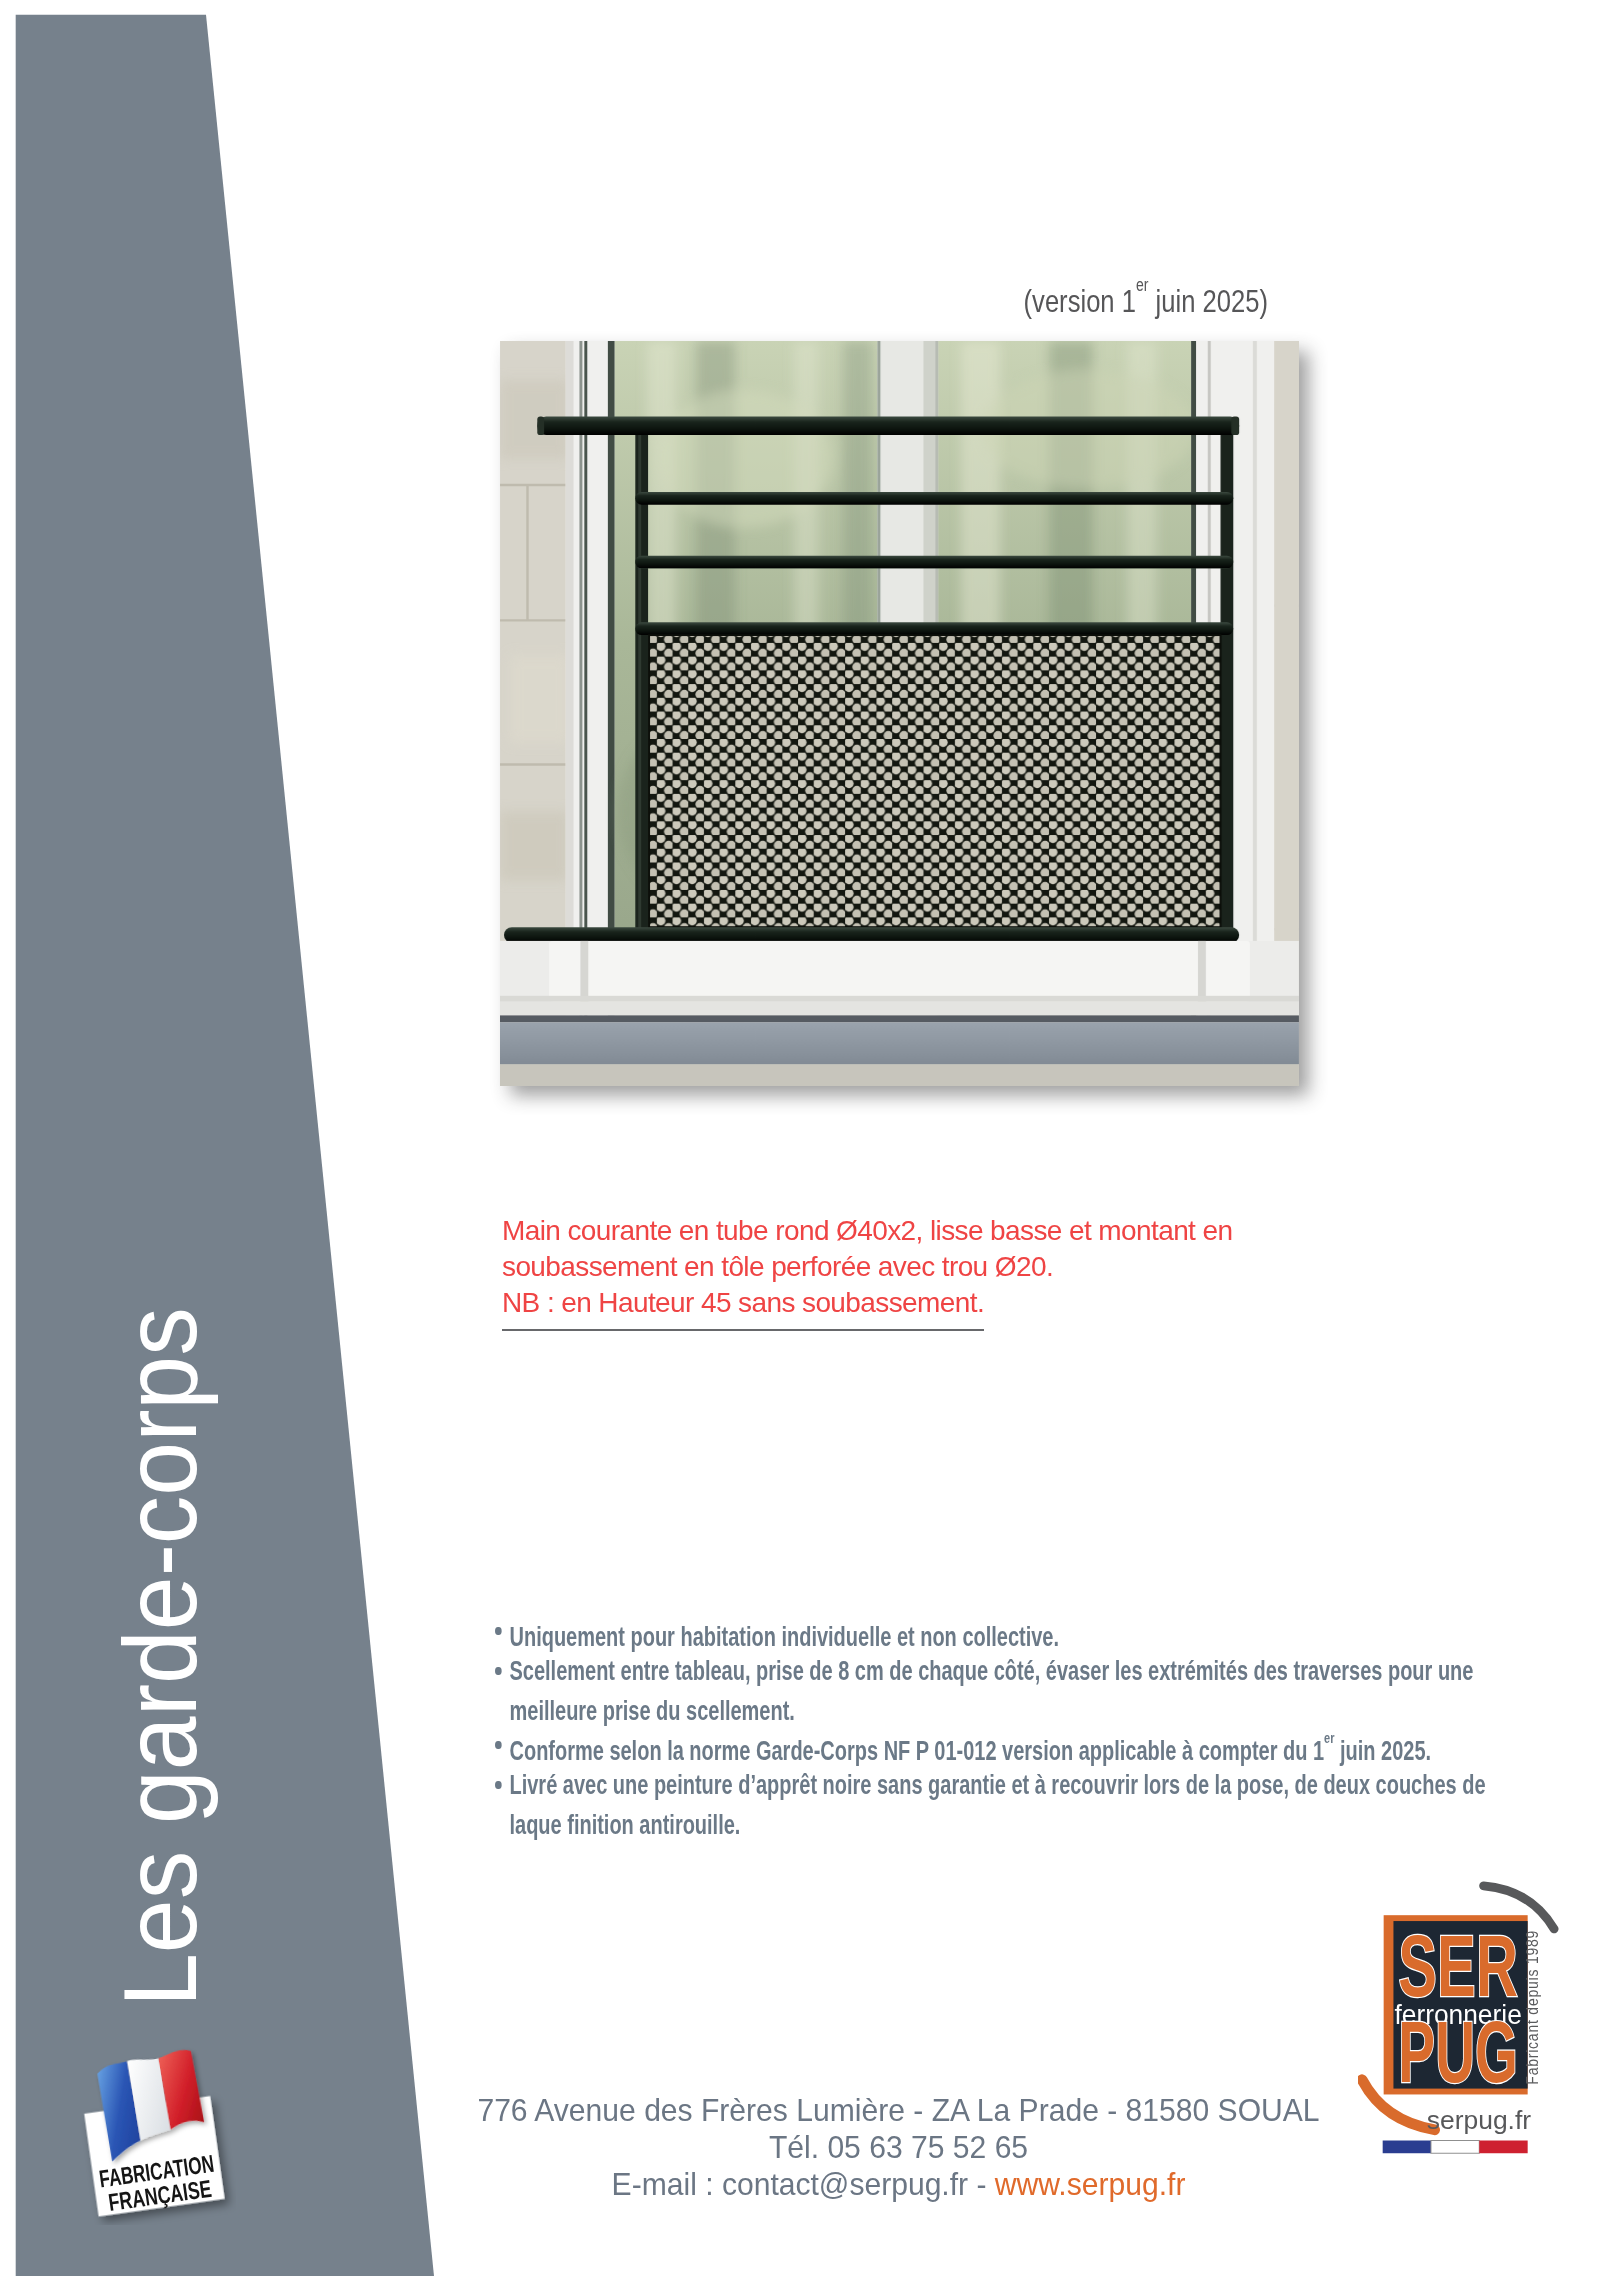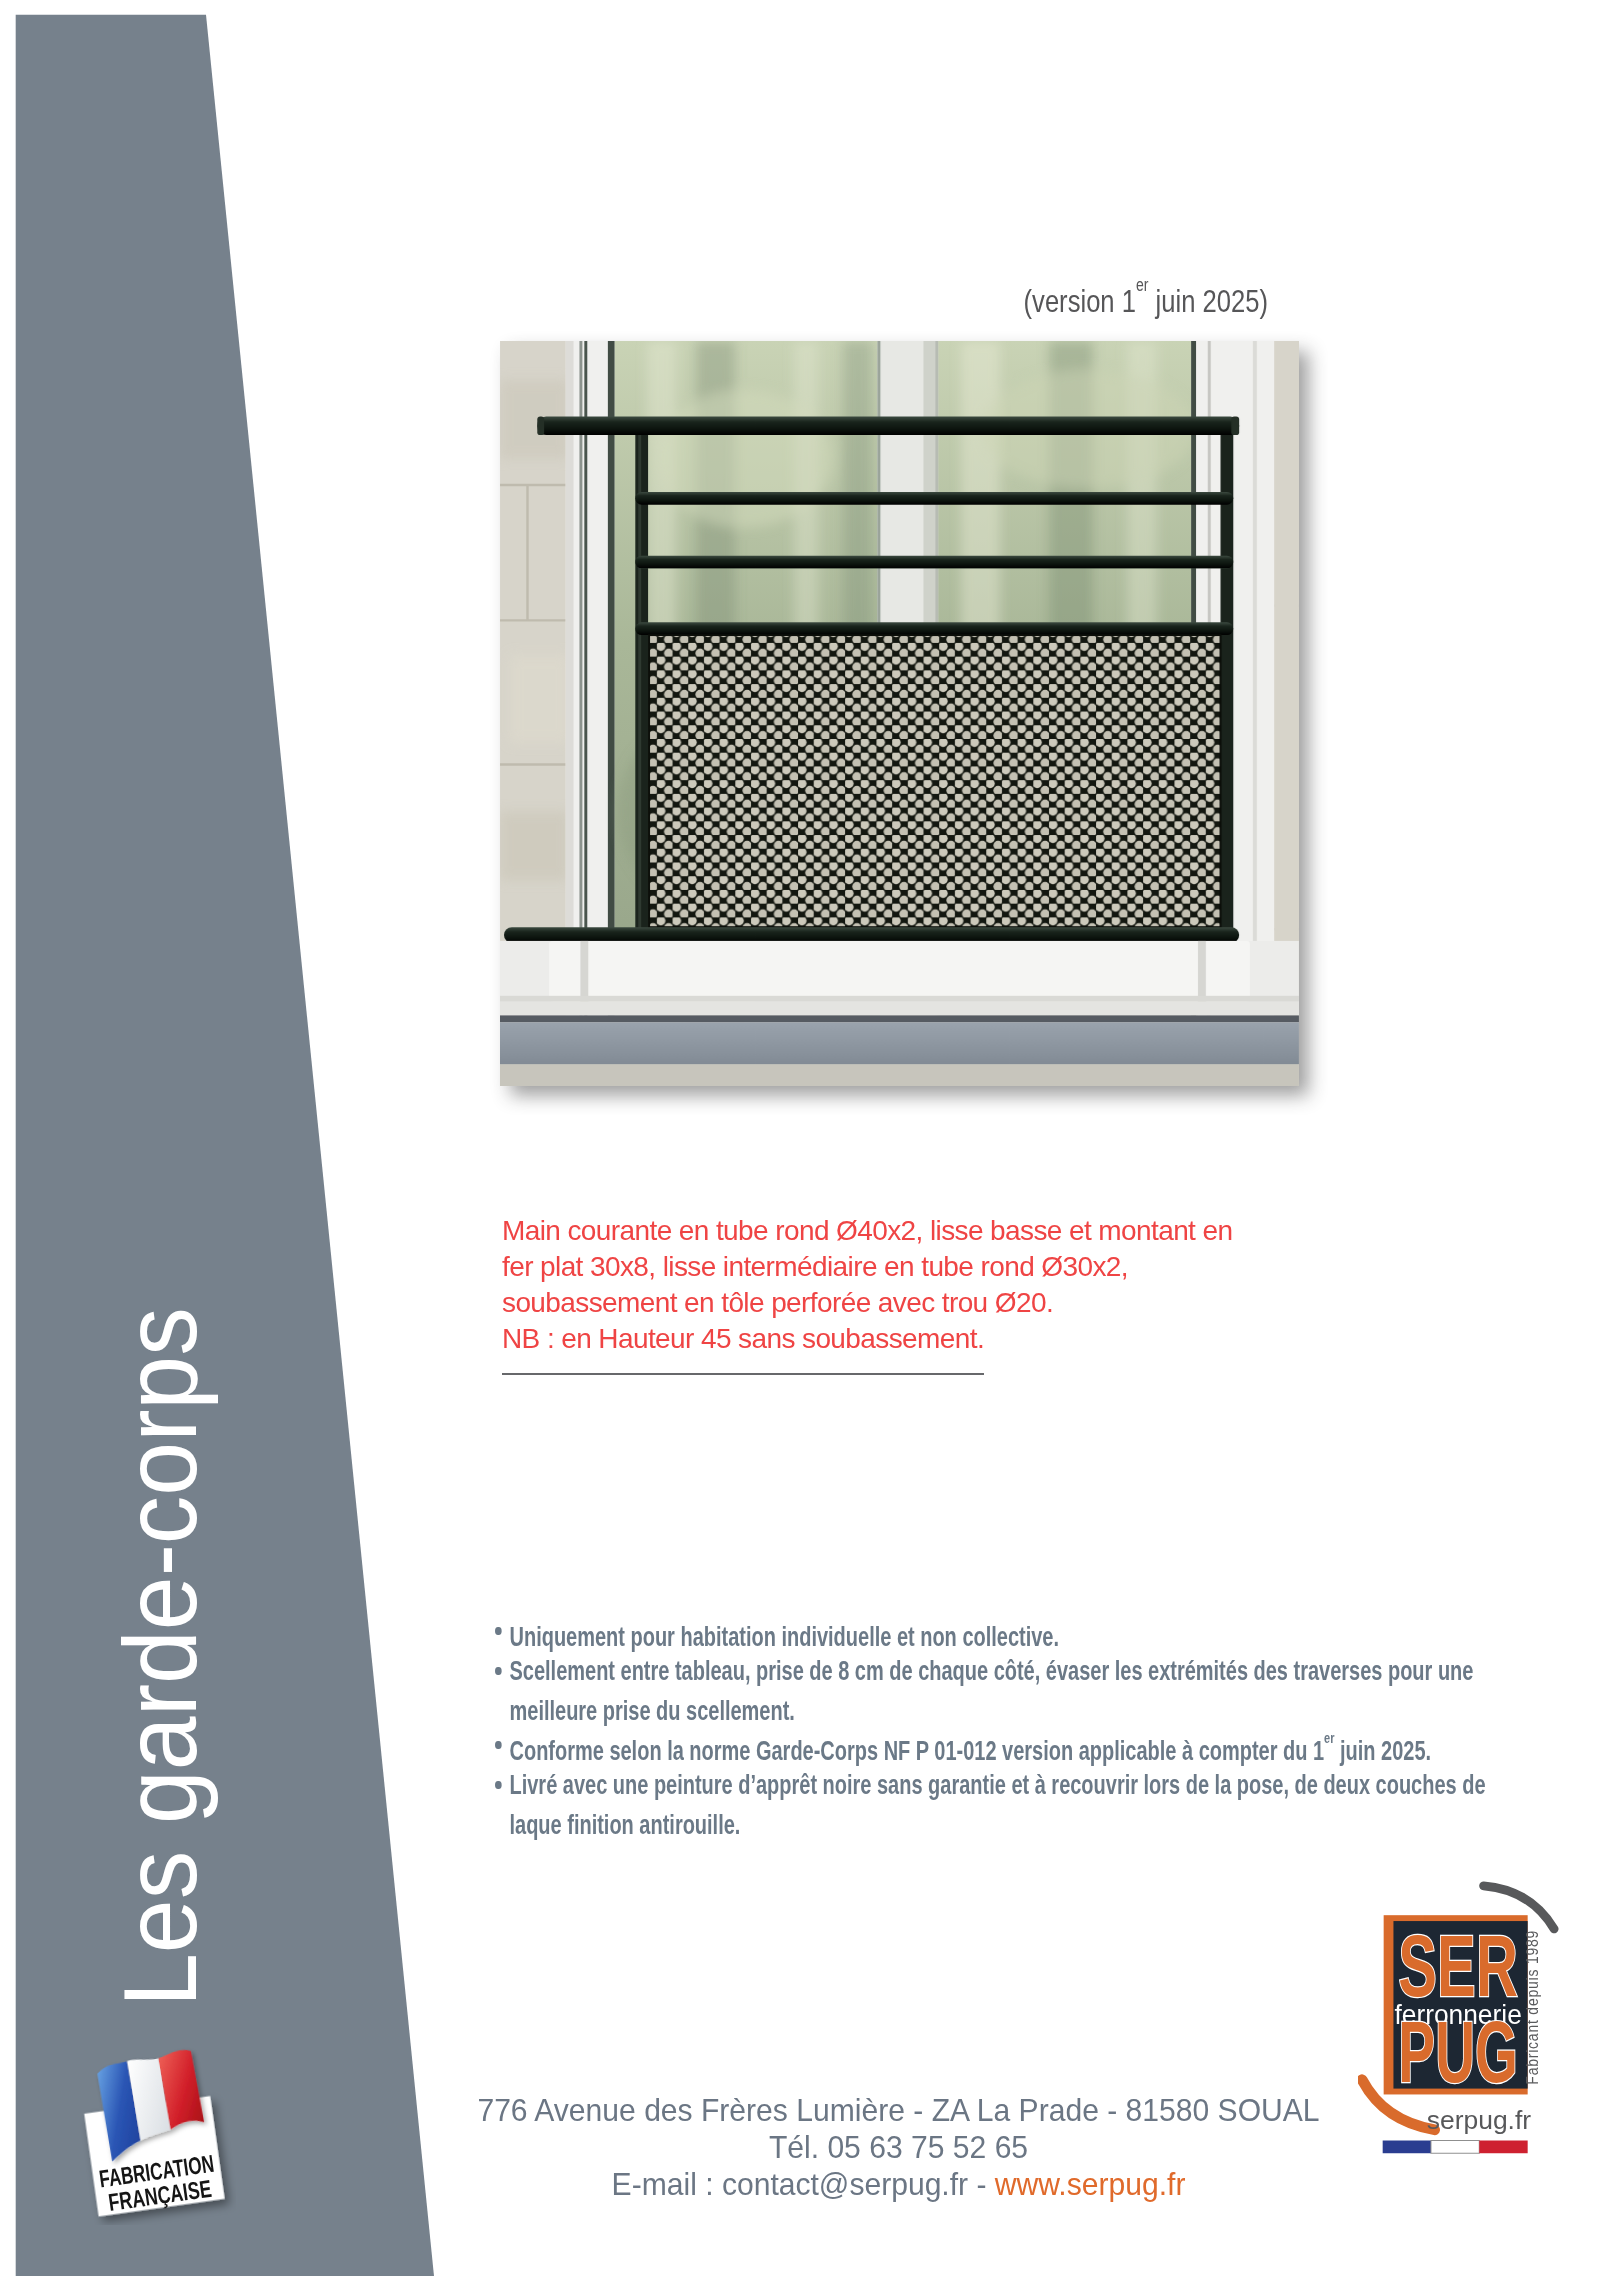--- a/index.html
+++ b/index.html
@@ -37,21 +37,21 @@
     box-shadow:9.8px 9.8px 17.6px rgba(40,40,40,0.45);
   }
   .photo svg{display:block;}
   
   .desc{
     position:absolute;left:502px;top:1213px;
     font-size:28px;line-height:36px;color:#ef4444;letter-spacing:-0.6px;
     font-weight:300;white-space:nowrap;
   }
   .desc .nbline span{
-    display:inline-block;border-bottom:2.5px solid #67686b;padding-bottom:16px;
+    display:inline-block;border-bottom:2.5px solid #67686b;padding-bottom:8px;
   }
   
   .bullets{
     position:absolute;left:495px;top:1614px;width:1392px;
     transform:scaleX(0.74);transform-origin:left top;
     margin:0;padding:0;list-style:none;
     font-size:27px;line-height:34px;font-weight:bold;color:#6b7987;
   }
   .bullets li{position:relative;padding-left:19.6px;margin:0;}
   .bullets li::before{
@@ -193,21 +193,20 @@
         <rect x="0" y="674" width="815" height="14" fill="#e4e4e1"></rect>
         <rect x="0" y="688" width="815" height="7" fill="#565b62"></rect>
         <rect x="0" y="695" width="815" height="43" fill="url(#stepg)"></rect>
         <rect x="0" y="738" width="815" height="22" fill="#c7c5bc"></rect>
       </g>
     </svg>
   </div>
 
   <div class="desc">
     <div>Main courante en tube rond Ø40x2, lisse basse et montant en</div>
-    <div>fer plat 30x8, lisse intermédiaire en tube rond Ø30x2,</div>
     <div>soubassement en tôle perforée avec trou Ø20.</div>
     <div class="nbline"><span>NB : en Hauteur 45 sans soubassement.</span></div>
   </div>
 
   <ul class="bullets">
     <li><span>Uniquement pour habitation individuelle et non collective.</span><sup class="sp"></sup><span></span></li>
     <li><span>Scellement entre tableau, prise de 8 cm de chaque côté, évaser les extrémités des traverses pour une meilleure prise du scellement.</span><sup class="sp"></sup><span></span></li>
     <li><span>Conforme selon la norme Garde-Corps NF P 01-012 version applicable à compter du 1</span><sup class="sp">er</sup><span> juin 2025.</span></li>
     <li><span>Livré avec une peinture d’apprêt noire sans garantie et à recouvrir lors de la pose, de deux couches de laque finition antirouille.</span><sup class="sp"></sup><span></span></li>
   </ul>

